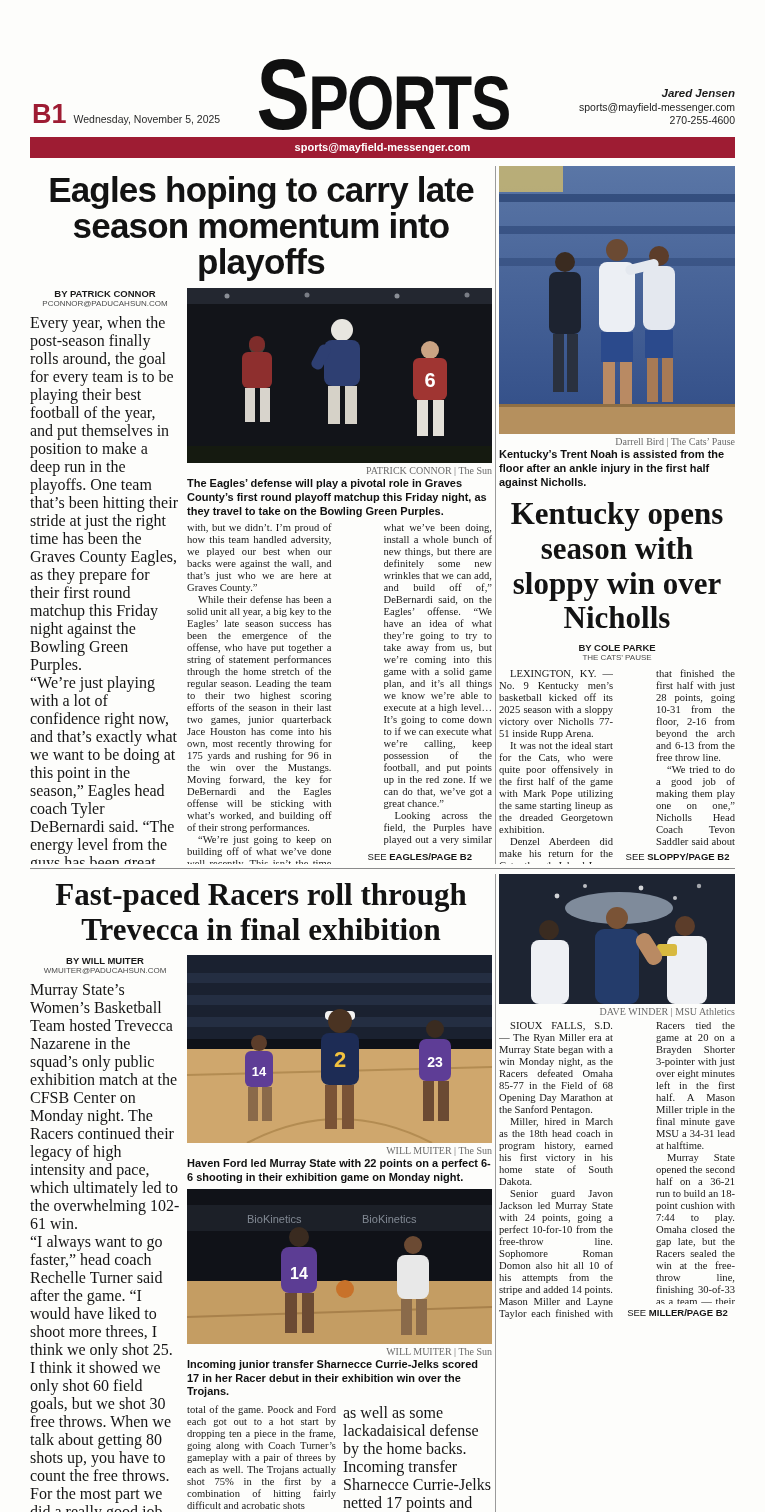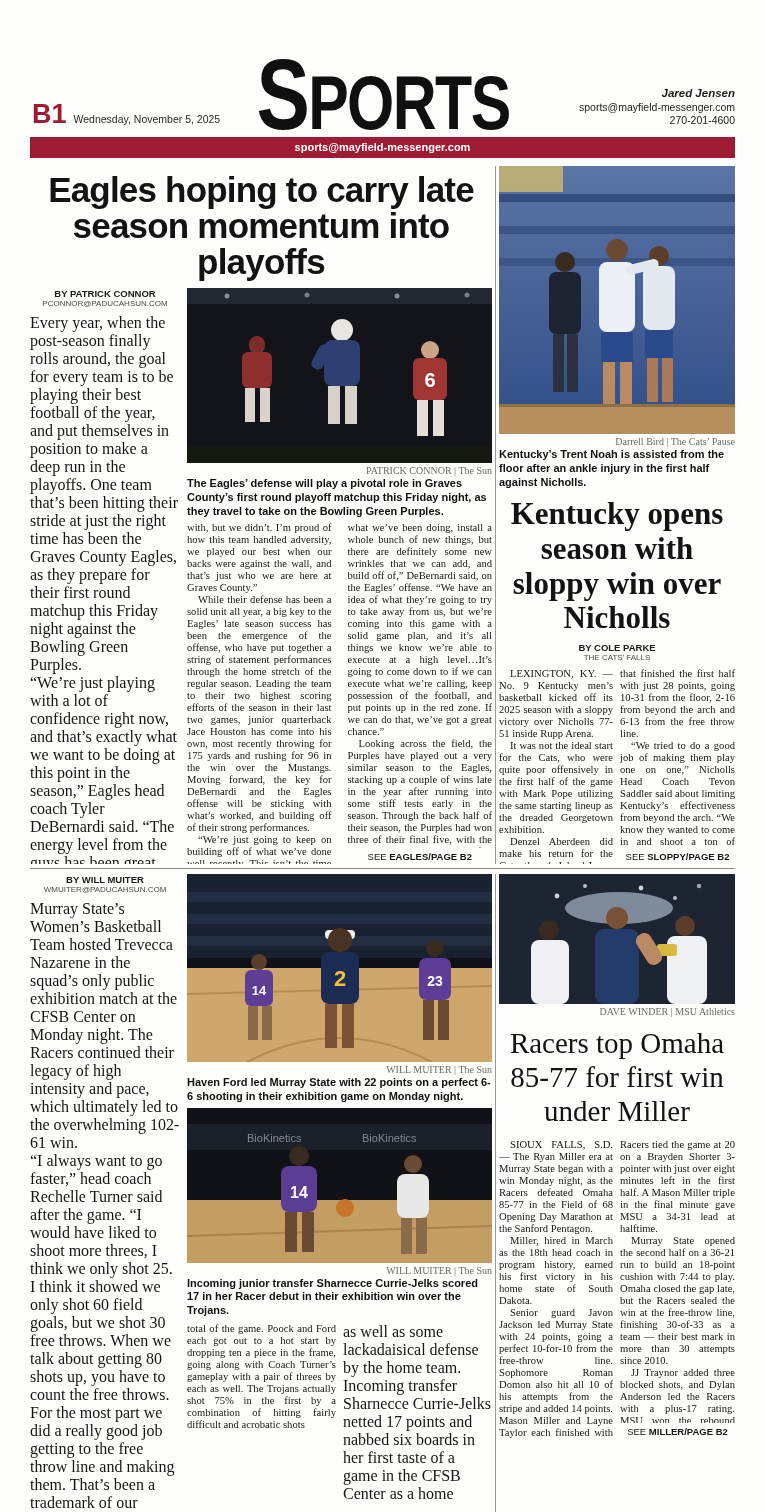--- a/index.html
+++ b/index.html
@@ -37,21 +37,21 @@
   .byline-sub { font-family:"Liberation Sans",sans-serif; font-size:8px; color:#4a4a4a; }
   .coltext p, .col p { font-size:10.6px; line-height:12px; text-align:justify; text-indent:11px; }
   .coltext p.cont, .col p.cont { text-indent:0; }
   .credit { font-family:Liberation Serif, serif; font-size:10px; color:#6b6b6b;
             text-align:right; margin:2px 0 1px 0; }
   .caption { font-family:"Liberation Sans",sans-serif; font-weight:bold; font-size:11px;
              line-height:1.25; color:#111; }
   .jump { font-family:"Liberation Sans",sans-serif; font-size:9.5px; text-align:center; padding:3px 0 2px 0; }
   .jump b { font-weight:900; }
   .jumpcol { display:flex; flex-direction:column; }
-  .jumpcol .coltext { flex:1; overflow:hidden; }
+  .jumpcol .coltext { flex:1; overflow:hidden;margin-left:36px; }
   .photo { width:100%; display:block; background:#222; }
   .photo svg { display:block; width:100%; height:100%; }
 
   
   .top-section { display:flex; height:698px; margin-top:8px; overflow:hidden; }
   .art-left { width:462px; display:flex; flex-direction:column; }
   .art-right { width:236px; display:flex; flex-direction:column; }
   .eagles-body { display:flex; gap:7px; flex:1; overflow:hidden; }
   .eagles-col1 { width:150px; overflow:hidden; }
   .eagles-right { width:305px; display:flex; flex-direction:column; }
@@ -91,21 +91,21 @@
     <div class="hdr-left">
       <span class="sec-label">B1</span>
       <span class="hdr-date">Wednesday, November 5, 2025</span>
     </div>
     <div class="masthead">
       <span class="initial">S</span><span class="rest">PORTS</span>
     </div>
     <div class="hdr-right">
       <div class="name">Jared Jensen</div>
       <div>sports@mayfield-messenger.com</div>
-      <div>270-201-4600</div>
+      <div>270-255-4600</div>
     </div>
   </div>
   <div class="banner">sports@mayfield-messenger.com</div>
 
   <div class="top-section">
 
     <div class="art-left">
       <div class="headline-sans">Eagles hoping to carry late season momentum into playoffs</div>
       <div class="eagles-body">
         <div class="eagles-col1">
@@ -209,21 +209,21 @@
               <rect x="163" y="192" width="11" height="44" fill="#a87a55"></rect>
               <rect x="126" y="96" width="34" height="10" rx="5" fill="#e4e8ef" transform="rotate(-14 143 101)"></rect>
             </g>
         </svg>
       </div>
       <div class="credit">Darrell Bird | The Cats’ Pause</div>
       <div class="caption">Kentucky’s Trent Noah is assisted from the floor after an ankle injury in the first half against Nicholls.</div>
       <div class="headline-serif ky-headline">Kentucky opens season with sloppy win over Nicholls</div>
       <div class="byline-blk">
         <div class="byline">BY COLE PARKE</div>
-        <div class="byline-sub">THE CATS’ FALLS</div>
+        <div class="byline-sub">THE CATS’ PAUSE</div>
       </div>
       <div class="ky-cols">
         <div class="colA coltext">
           <p>LEXINGTON, KY. — No. 9 Kentucky men’s basketball kicked off its 2025 season with a sloppy victory over Nicholls 77-51 inside Rupp Arena.</p>
           <p>It was not the ideal start for the Cats, who were quite poor offensively in the first half of the game with Mark Pope utilizing the same starting lineup as the dreaded Georgetown exhibition.</p>
           <p>Denzel Aberdeen did make his return for the Cats, though Jaland Lowe remained out, but did not start on a team</p>
         </div>
         <div class="colB jumpcol">
           <div class="coltext">
             <p class="cont">that finished the first half with just 28 points, going 10-31 from the floor, 2-16 from beyond the arch and 6-13 from the free throw line.</p>
@@ -234,20 +234,21 @@
         </div>
       </div>
     </div>
   </div>
 
   <div class="hrule"></div>
 
   <div class="bot-section">
 
     <div class="art-left">
+      <div class="headline-serif racers-headline">Fast-paced Racers roll through Trevecca in final exhibition</div>
       <div class="racers-body">
         <div class="racers-col1">
           <div class="byline-blk">
             <div class="byline">BY WILL MUITER</div>
             <div class="byline-sub">WMUITER@PADUCAHSUN.COM</div>
           </div>
           <p>Murray State’s Women’s Basketball Team hosted Trevecca Nazarene in the squad’s only public exhibition match at the CFSB Center on Monday night. The Racers continued their legacy of high intensity and pace, which ultimately led to the overwhelming 102-61 win.</p>
           <p>“I always want to go faster,” head coach Rechelle Turner said after the game. “I would have liked to shoot more threes, I think we only shot 25. I think it showed we only shot 60 field goals, but we shot 30 free throws. When we talk about getting 80 shots up, you have to count the free throws. For the most part we did a really good job getting to the free throw line and making them. That’s been a trademark of our program that we’re a very good free throw shooting team.”</p>
 
         </div>
@@ -312,21 +313,21 @@
                 </g>
             </svg>
           </div>
           <div class="credit">WILL MUITER | The Sun</div>
           <div class="caption">Incoming junior transfer Sharnecce Currie-Jelks scored 17 in her Racer debut in their exhibition win over the Trojans.</div>
           <div class="racers-cols">
             <div class="colA coltext">
               <p class="cont">total of the game. Poock and Ford each got out to a hot start by dropping ten a piece in the frame, going along with Coach Turner’s gameplay with a pair of threes by each as well. The Trojans actually shot 75% in the first by a combination of hitting fairly difficult and acrobatic shots</p>
             </div>
             <div class="colB">
-              <p class="cont">as well as some lackadaisical defense by the home team.</p>
+              <p class="cont">as well as some lackadaisical defense by the home backs.</p>
               <p>Incoming transfer Sharnecce Currie-Jelks netted 17 points and nabbed six boards in her first taste of a game in the CFSB Center as a home</p>
 
             </div>
           </div>
         </div>
       </div>
     </div>
 
     <div class="vdiv"></div>
 
@@ -350,21 +351,20 @@
             </g>
           <g>
               <circle cx="186" cy="52" r="10" fill="#5c3d2a"></circle>
               <rect x="168" y="62" width="40" height="68" rx="8" fill="#eef0f4"></rect>
               <rect x="158" y="70" width="20" height="12" rx="3" fill="#d8b93f"></rect>
             </g>
           <rect x="142" y="58" width="16" height="34" rx="7" fill="#b98a63" transform="rotate(-32 150 75)"></rect>
         </svg>
       </div>
       <div class="credit">DAVE WINDER | MSU Athletics</div>
-      <div class="headline-serif light miller-headline">Racers top Omaha 85-77 for first win under Miller</div>
       <div class="miller-cols">
         <div class="colA coltext">
           <p>SIOUX FALLS, S.D. — The Ryan Miller era at Murray State began with a win Monday night, as the Racers defeated Omaha 85-77 in the Field of 68 Opening Day Marathon at the Sanford Pentagon.</p>
           <p>Miller, hired in March as the 18th head coach in program history, earned his first victory in his home state of South Dakota.</p>
           <p>Senior guard Javon Jackson led Murray State with 24 points, going a perfect 10-for-10 from the free-throw line. Sophomore Roman Domon also hit all 10 of his attempts from the stripe and added 14 points. Mason Miller and Layne Taylor each finished with 12 points, while Miller went 4-of-9 from 3-point range.</p>
 
         </div>
         <div class="colB jumpcol">
           <div class="coltext">
             <p class="cont">Racers tied the game at 20 on a Brayden Shorter 3-pointer with just over eight minutes left in the first half. A Mason Miller triple in the final minute gave MSU a 34-31 lead at halftime.</p>

